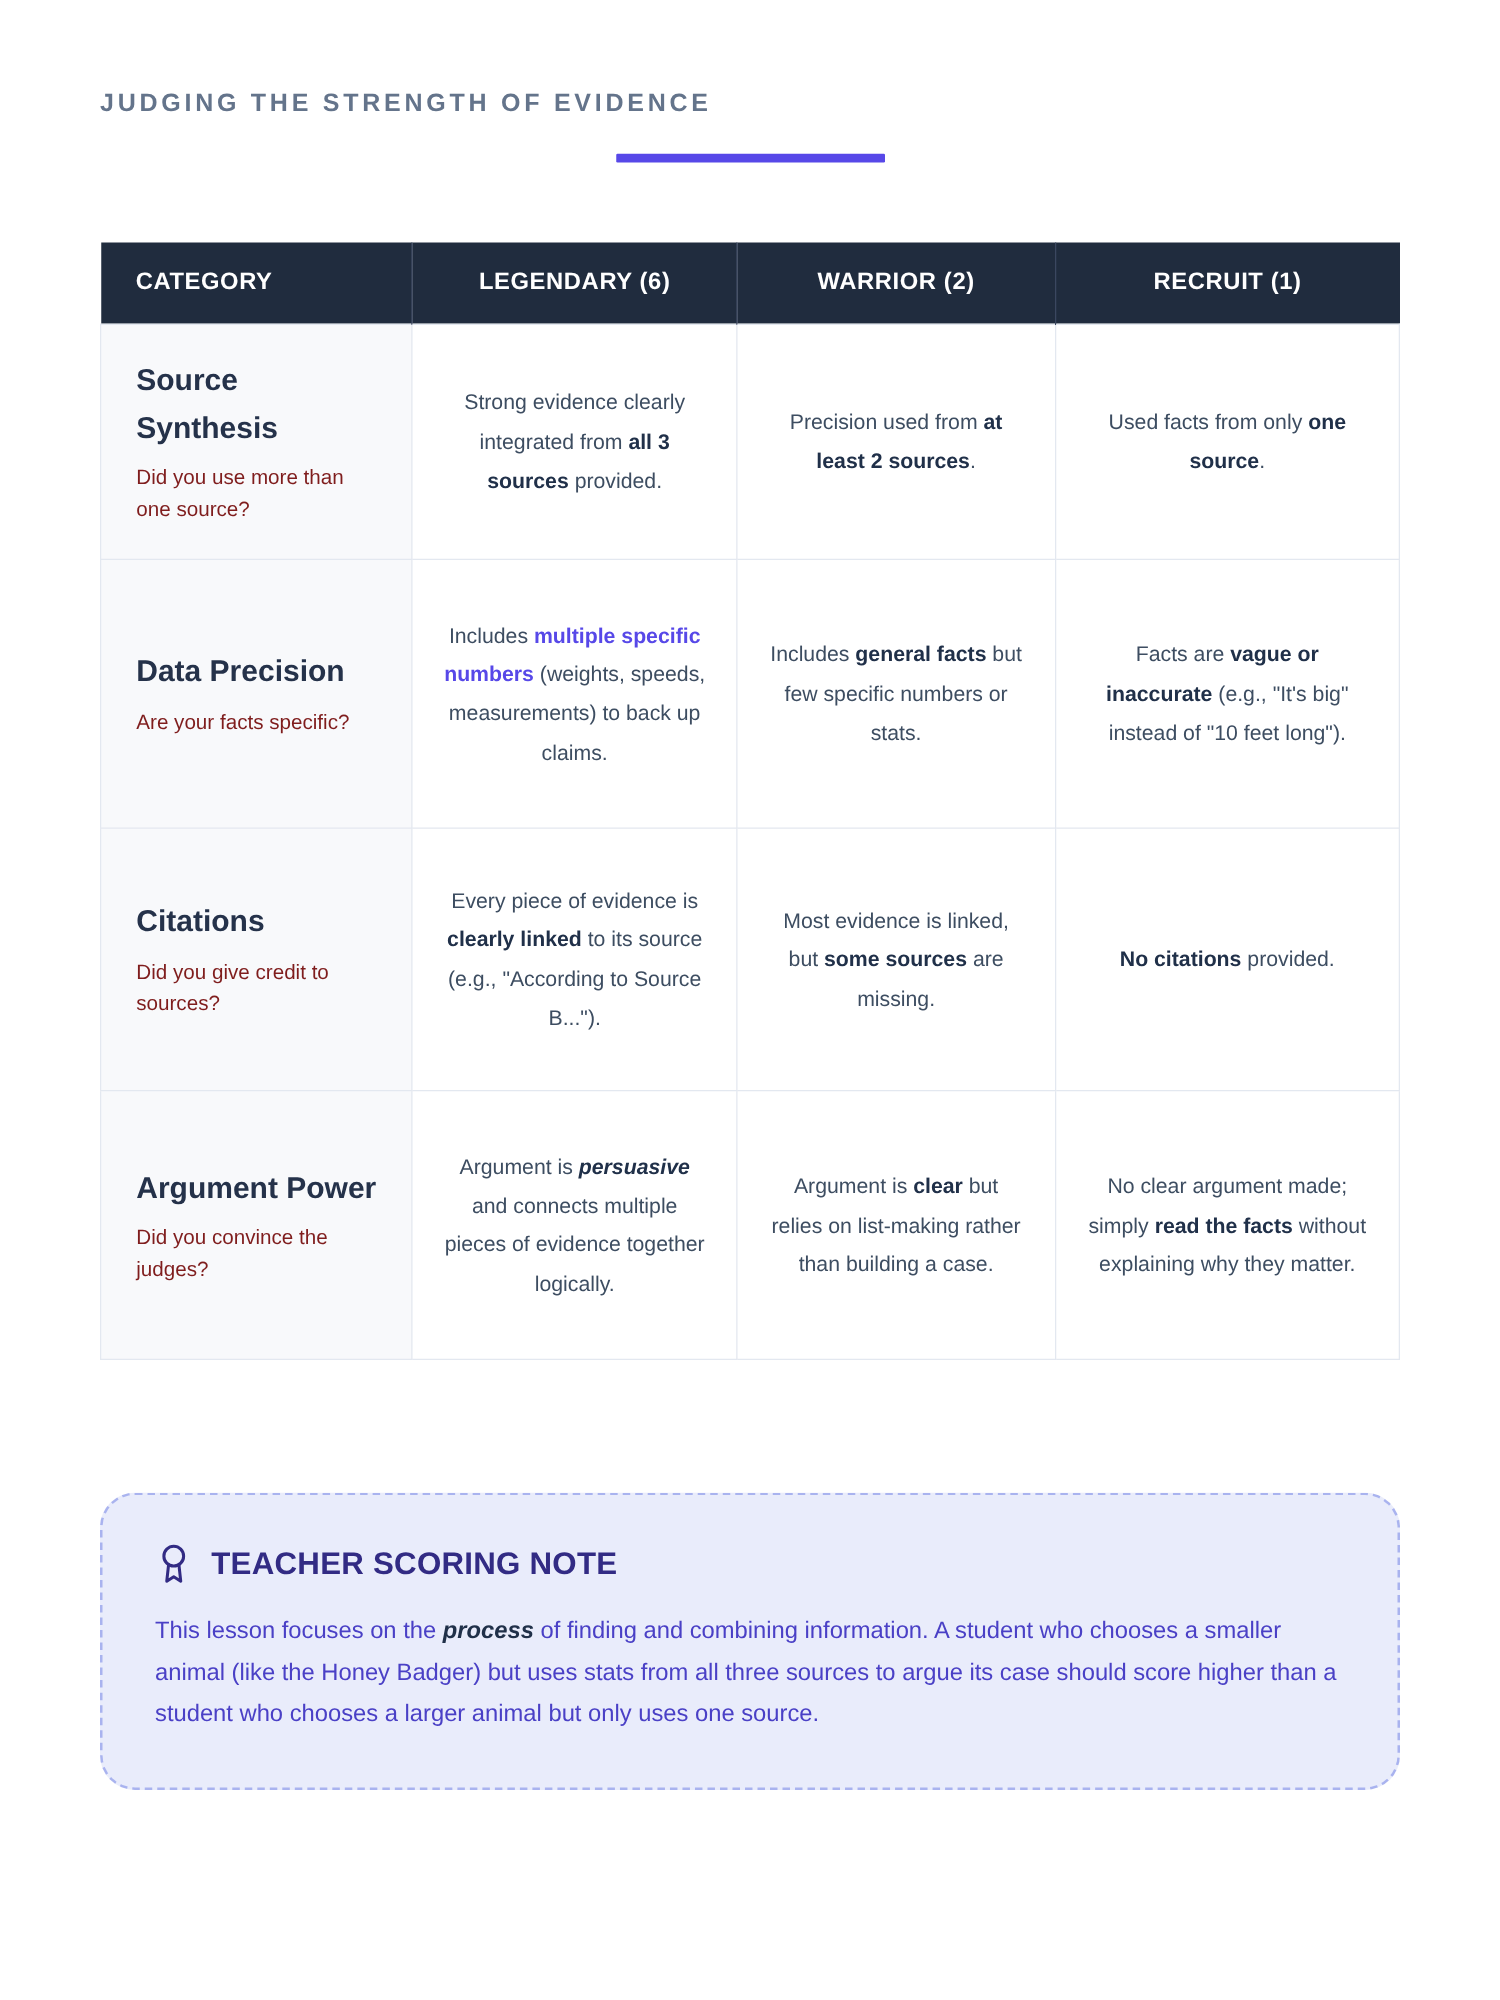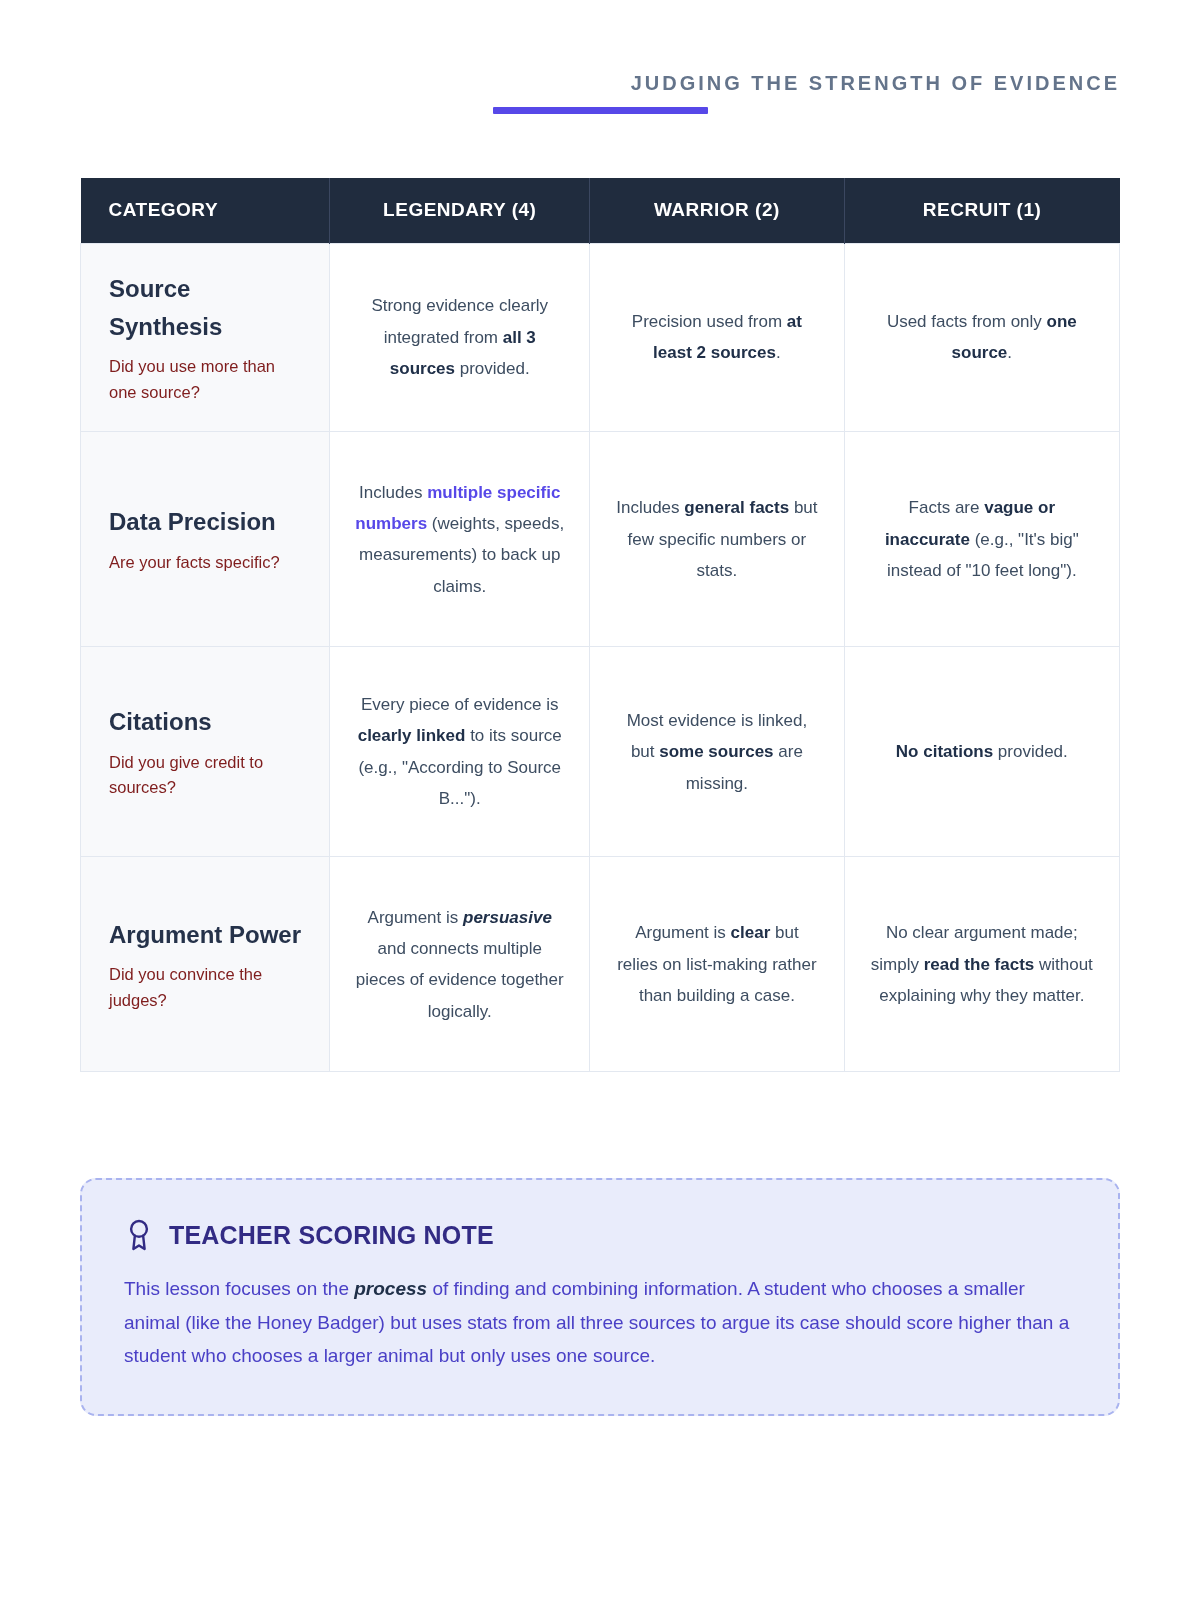--- a/index.html
+++ b/index.html
@@ -18,21 +18,21 @@
   }
   *{box-sizing:border-box;}
   html,body{margin:0;padding:0;background:#ffffff;}
   body{font-family:"Liberation Sans",sans-serif;color:var(--cell-text);}
   .page{width:1040px;margin:0 auto;padding:72px 0 56px;}
 
   
   .page-title{font-family:"Liberation Serif","DejaVu Serif",serif;font-weight:700;
     font-size:57px;line-height:1.05;color:var(--title-color);text-align:center;margin:0 0 26px;}
   .page-subtitle{font-size:20px;font-weight:700;letter-spacing:3px;color:var(--subtitle-color);
-    text-align:right;margin:0 0 12px;}
+    text-align:left;margin:0 0 28px;}
   .title-divider{width:215px;height:7px;background:var(--accent);margin:0 auto 64px;border-radius:1px;}
 
   
   table.rubric{width:100%;border-collapse:collapse;table-layout:fixed;}
   col.c-cat{width:24%;} col.c-leg{width:25%;} col.c-war{width:24.5%;} col.c-rec{width:26.5%;}
   thead th{background:var(--header-bg);color:#ffffff;font-size:19px;font-weight:700;
     letter-spacing:0.5px;height:65px;text-align:center;padding:0 10px;}
   thead th + th{border-left:1px solid #3b4760;}
   thead th.first{text-align:left;padding-left:28px;}
   tbody td{border:1px solid var(--table-border);vertical-align:middle;background:#ffffff;
@@ -43,21 +43,21 @@
   tbody tr:nth-child(4){height:215px;}
   td.cat{background:var(--category-bg);text-align:left;padding:26px 28px;}
   .cat-title{font-size:24px;font-weight:700;color:#25324a;line-height:1.6;margin:0 0 8px;}
   .cat-question{color:#7f1d1d;font-size:16.5px;line-height:1.55;margin:0;}
   .b{font-weight:700;color:var(--bold-text);}
   .i{font-style:italic;}
   .accent{color:var(--accent);font-weight:700;}
 
   
   .note{margin-top:106px;background:var(--note-bg);border:2px dashed var(--note-border);
-    border-radius:16px;padding:38px 42px 42px;}
+    border-radius:28px;padding:38px 42px 42px;}
   .note-head{display:flex;align-items:center;gap:15px;margin-bottom:20px;}
   .note-title{font-size:25px;font-weight:700;color:var(--note-title);margin:0;letter-spacing:0.2px;}
   .note-body{color:var(--note-text);font-size:19px;line-height:1.75;margin:0;font-weight:500;}
   .award-icon{width:30px;height:34px;flex:0 0 auto;}
 </style>
 </head>
 <body>
 
 <main class="page">
 
@@ -69,21 +69,21 @@
   <table class="rubric">
     <colgroup>
       <col class="c-cat">
         <col class="c-leg">
         <col class="c-war">
         <col class="c-rec">
     </colgroup>
     <thead>
       <tr>
         <th class="first">CATEGORY</th>
-        <th>LEGENDARY (4)</th>
+        <th>LEGENDARY (6)</th>
         <th>WARRIOR (2)</th>
         <th>RECRUIT (1)</th>
       </tr>
     </thead>
     <tbody id="rubric-body">
         <tr>
           <td class="cat">
             <h3 class="cat-title">Source Synthesis</h3>
             <p class="cat-question">Did you use more than one source?</p>
           </td>

